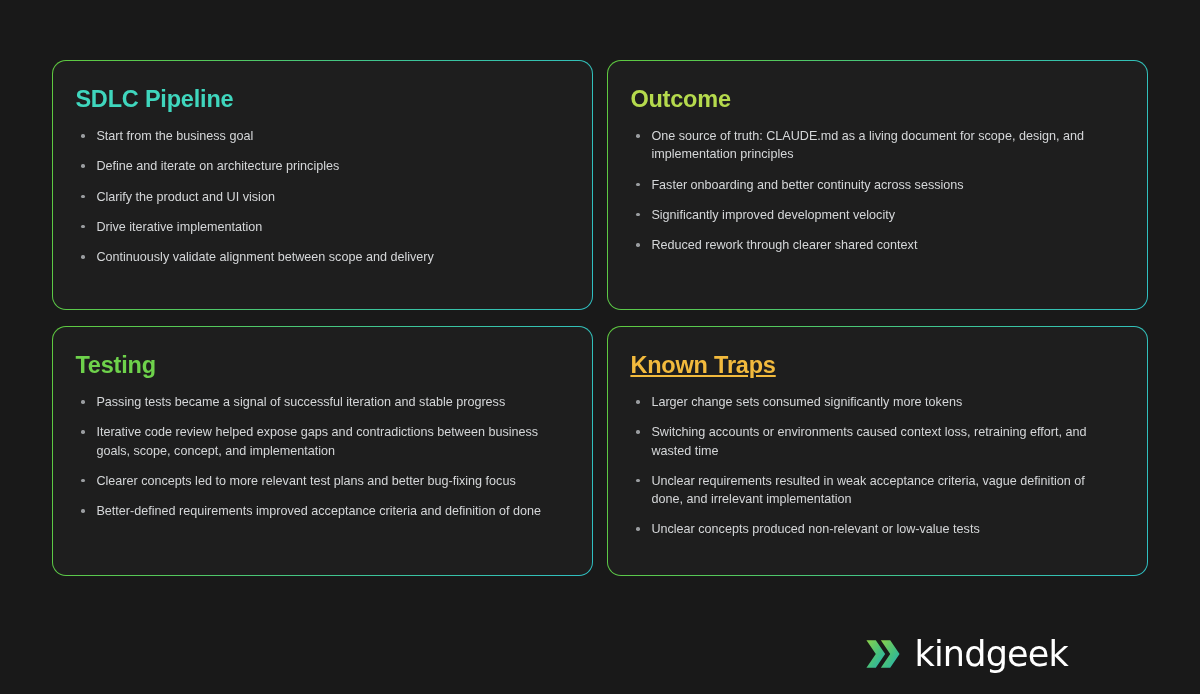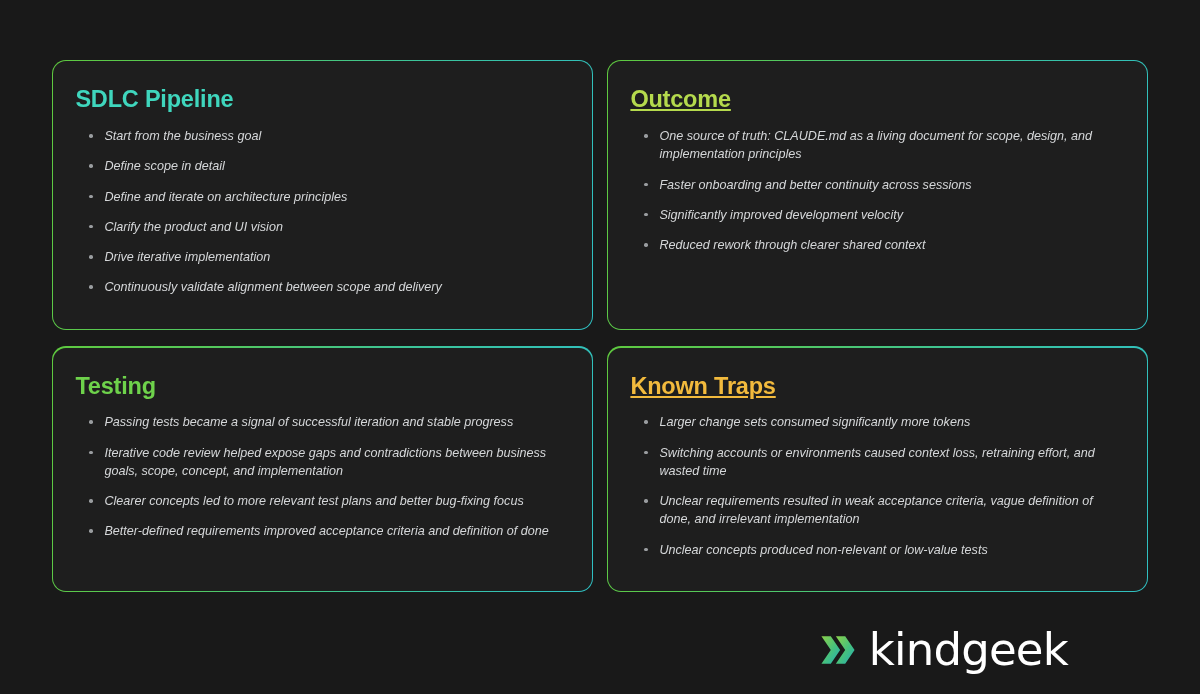--- a/index.html
+++ b/index.html
@@ -51,29 +51,28 @@
   }
 
   .card-title {
     font-size: 23.5px;
     font-weight: bold;
     letter-spacing: -0.2px;
     line-height: 1.1;
     margin: 4px 0 14px 0;
   }
   .title-teal   { color: #3fd6bd; }
-  .title-lime   { color: #b5da4d; text-decoration: underline; }
+  .title-lime   { color: #b5da4d; }
   .title-green  { color: #6ed24b; }
   .title-amber  { color: #f2ba3d; }
 
   .bullets {
     list-style: none;
     padding: 0;
-    margin: 12px;
-    font-style: italic;
+    margin: 4px;
   }
   .bullets li {
     position: relative;
     padding-left: 17px;
     margin-bottom: 12px;
     font-size: 12.6px;
     line-height: 1.45;
     color: #d5d7d9;
     max-width: 100%;
   }
@@ -94,40 +93,39 @@
     position: absolute;
     right: 48px;
     bottom: 22px;
     display: flex;
     align-items: center;
     gap: 13px;
   }
   .logo-mark { width: 36px; height: 36px; display: block; }
   .logo-word {
     color: #ffffff;
-    font-size: 45px;
+    font-size: 35px;
     font-weight: 500;
     letter-spacing: -0.8px;
     line-height: 1;
     font-family: "DejaVu Sans", sans-serif;
   }
 </style>
 </head>
 <body>
 
 <div class="slide">
 
   <div class="grid">
 
     <div class="card">
       <div class="card-inner">
         <h2 class="card-title title-teal" style="color: rgb(63, 214, 189);">SDLC Pipeline</h2>
         <ul class="bullets">
           <li>Start from the business goal</li>
-          <li>Define scope in detail</li>
           <li>Define and iterate on architecture principles</li>
           <li>Clarify the product and UI vision</li>
           <li>Drive iterative implementation</li>
           <li>Continuously validate alignment between scope and delivery</li>
         </ul>
       </div>
     </div>
 
     <div class="card">
       <div class="card-inner">

